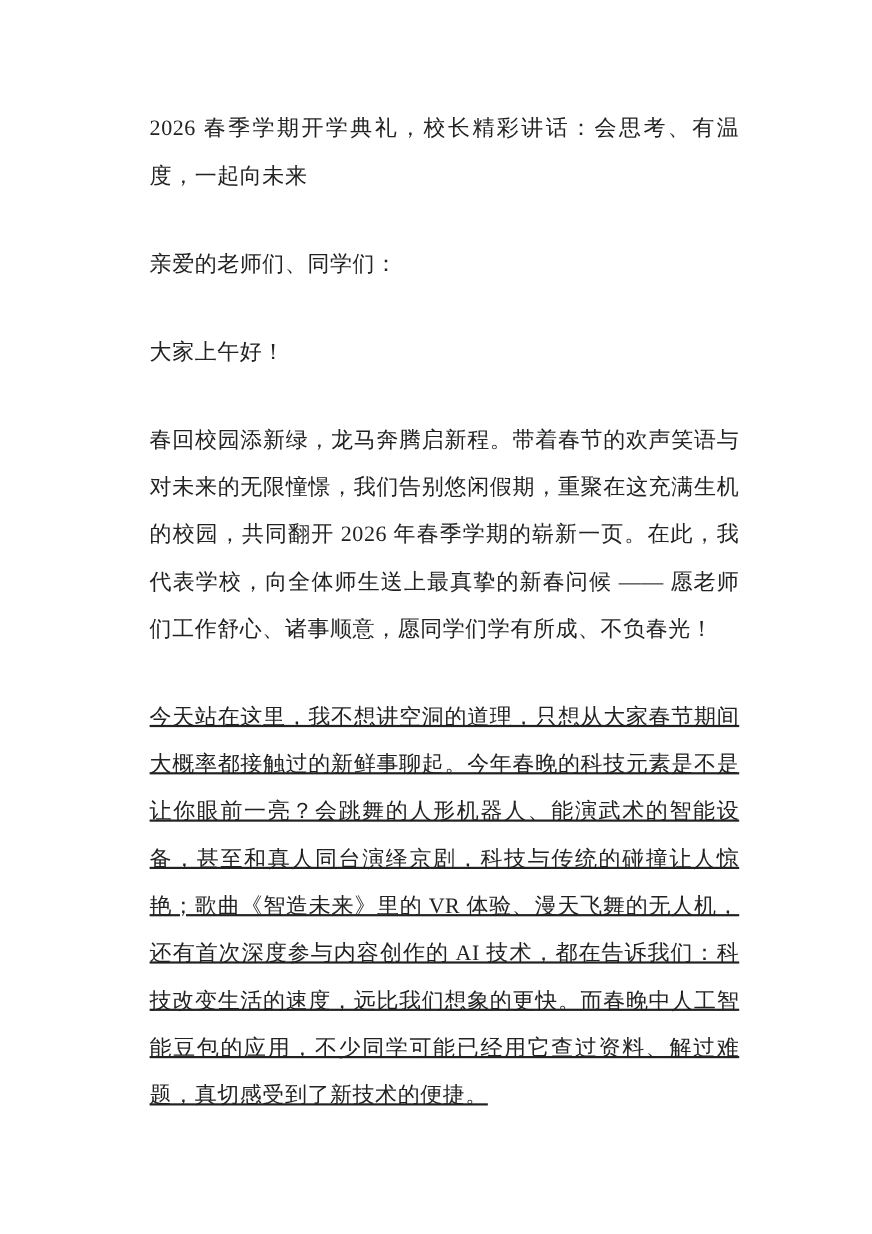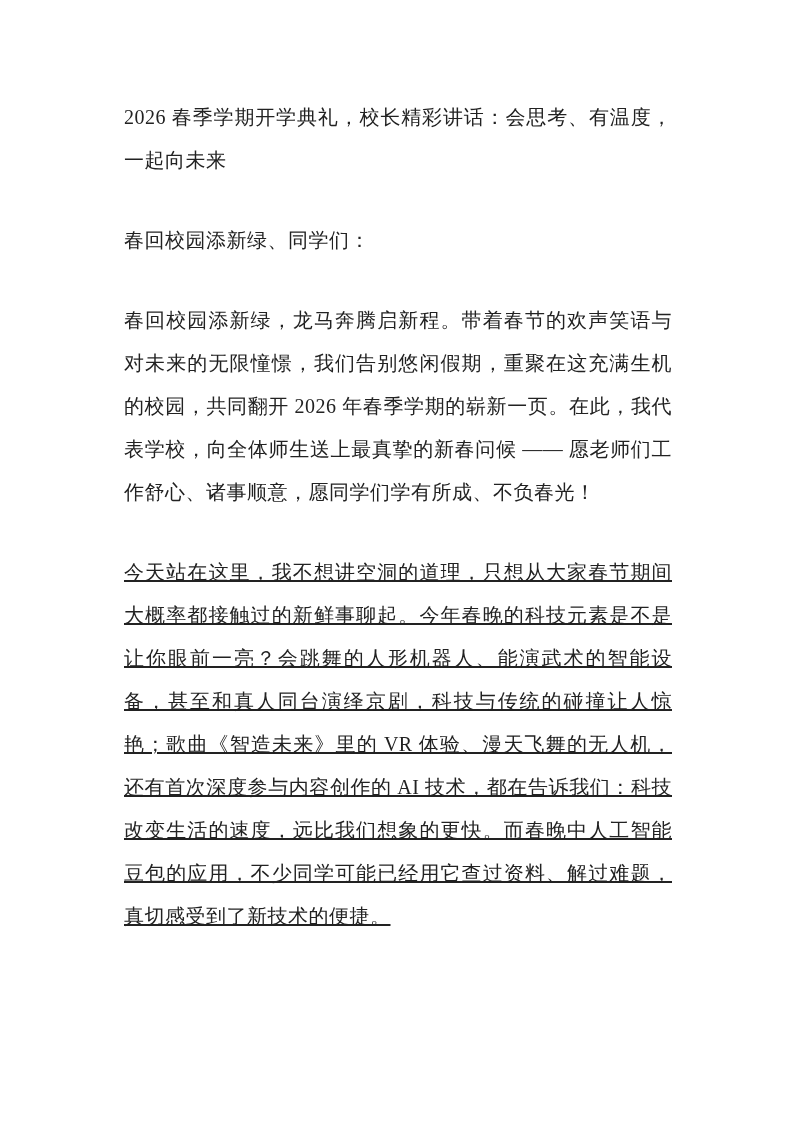--- a/index.html
+++ b/index.html
@@ -11,39 +11,40 @@
     position: relative;
     width: 793px;
     height: 1122px;
     box-sizing: border-box;
     background: #ffffff;
     padding: 96px 121px 0 120px;
     overflow: hidden;
     font-family: "Liberation Serif", "DejaVu Serif", serif;
   }
   .doc-text {
-    margin: 0 0 37px 4px;
+    margin: 0 0 37px 16px;
     font-size: 20px;
     line-height: 43px;
     color: #222222;
     text-align: justify;
     text-justify: inter-ideograph;
     letter-spacing: 0.5px;
     word-break: break-all;
   }
   .doc-text:last-child {
     margin-bottom: 0;
     text-decoration: underline;
   }
 </style>
 </head>
 <body>
 
 <div class="page">
   <p class="doc-text">2026 春季学期开学典礼，校长精彩讲话：会思考、有温度，一起向未来</p>
 
-  <p class="doc-text">春回校园添新绿、同学们：</p>
+  <p class="doc-text">亲爱的老师们、同学们：</p>
 
+  <p class="doc-text">大家上午好！</p>
 
   <p class="doc-text">春回校园添新绿，龙马奔腾启新程。带着春节的欢声笑语与对未来的无限憧憬，我们告别悠闲假期，重聚在这充满生机的校园，共同翻开 2026 年春季学期的崭新一页。在此，我代表学校，向全体师生送上最真挚的新春问候 —— 愿老师们工作舒心、诸事顺意，愿同学们学有所成、不负春光！</p>
 
   <p class="doc-text">今天站在这里，我不想讲空洞的道理，只想从大家春节期间大概率都接触过的新鲜事聊起。今年春晚的科技元素是不是让你眼前一亮？会跳舞的人形机器人、能演武术的智能设备，甚至和真人同台演绎京剧，科技与传统的碰撞让人惊艳；歌曲《智造未来》里的 VR 体验、漫天飞舞的无人机，还有首次深度参与内容创作的 AI 技术，都在告诉我们：科技改变生活的速度，远比我们想象的更快。而春晚中人工智能豆包的应用，不少同学可能已经用它查过资料、解过难题，真切感受到了新技术的便捷。</p>
 </div>
 
 </body></html>

